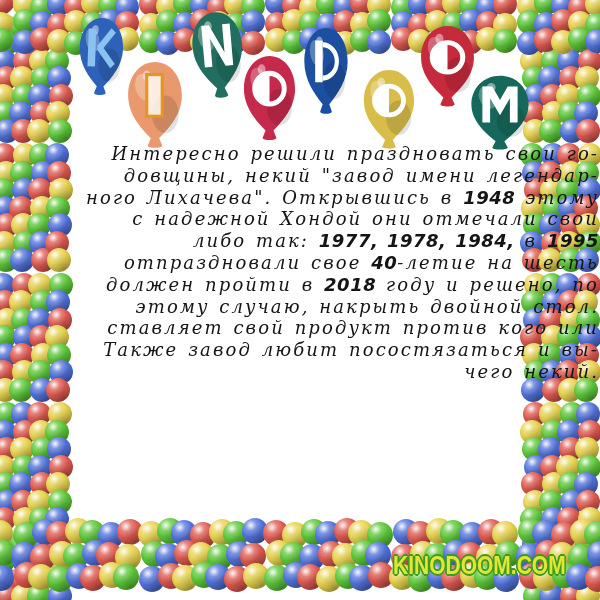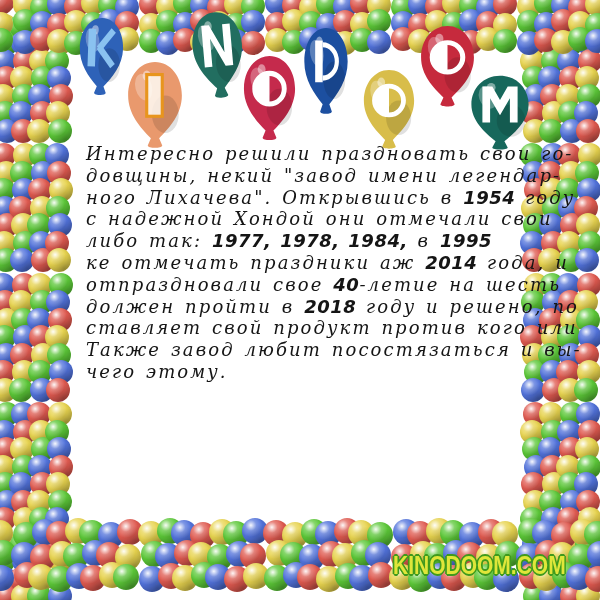--- a/index.html
+++ b/index.html
@@ -601,27 +601,27 @@
           <path d="M30 2 C15 2 4 16 4 34 C4 52 16 65 26 75 L23 82 C23 85 37 85 37 82 L34 75 C44 65 56 52 56 34 C56 16 45 2 30 2 Z" fill="#17685c"></path>
           <ellipse cx="40" cy="52" rx="13" ry="18" fill="#000" opacity="0.12"></ellipse>
           <ellipse cx="19" cy="26" rx="8" ry="13" fill="#fff" opacity="0.28" transform="rotate(-14 19 26)"></ellipse>
           <ellipse cx="22" cy="15" rx="4" ry="5" fill="#fff" opacity="0.45"></ellipse>
           <g transform="translate(10,12)">
             <path d="M4 42 L4 2 L13 2 L20 17 L27 2 L36 2 L36 42 L29 42 L29 15 L20 34 L11 15 L11 42 Z" fill="#ffffff"></path>
           </g>
         </svg>
       </div>
     </div>
-  <div id="bodytext" style="color: rgb(21, 21, 21);">
+  <div id="bodytext" style="color: rgb(21, 21, 21); text-align: right;">
       <div class="tline"><span>Интересно решили праздновать свои го-</span></div>
       <div class="tline"><span>довщины, некий "завод имени легендар-</span></div>
-      <div class="tline"><span>ного Лихачева". Открывшись в </span><span class="num">1954</span><span> году</span></div>
+      <div class="tline"><span>ного Лихачева". Открывшись в </span><span class="num">1948</span><span> этому</span></div>
       <div class="tline"><span>с надежной Хондой они отмечали свои</span></div>
       <div class="tline"><span>либо так: </span><span class="num">1977, 1978, 1984,</span><span> в </span><span class="num">1995</span></div>
-      <div class="tline"><span>ке отмечать праздники аж </span><span class="num">2014</span><span> года, и</span></div>
       <div class="tline"><span>отпраздновали свое </span><span class="num">40</span><span>-летие на шесть</span></div>
       <div class="tline"><span>должен пройти в </span><span class="num">2018</span><span> году и решено, по</span></div>
+      <div class="tline"><span>этому случаю, накрыть двойной стол.</span></div>
       <div class="tline"><span>ставляет свой продукт против кого или</span></div>
       <div class="tline"><span>Также завод любит посостязаться и вы-</span></div>
-      <div class="tline"><span>чего этому.</span></div>
+      <div class="tline"><span>чего некий.</span></div>
     </div>
   <div id="watermark" style="color: rgb(223, 230, 58);">KINODOOM.COM</div>
 </div>
 
 </body></html>

